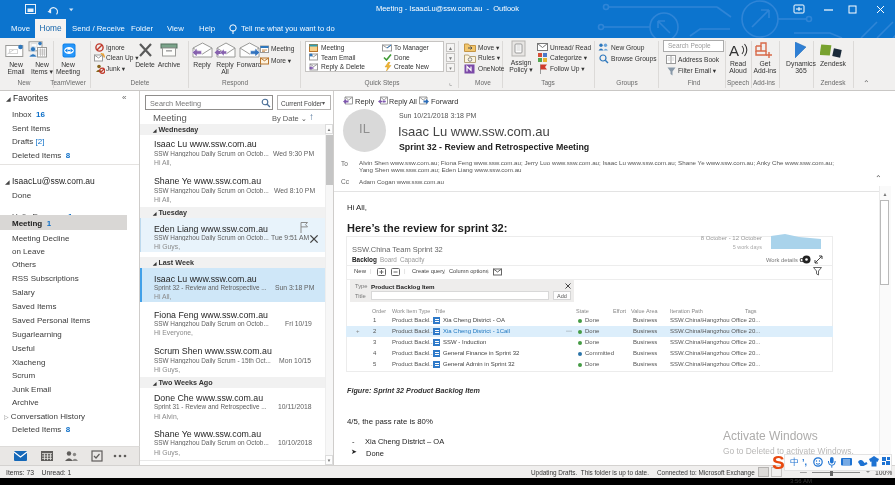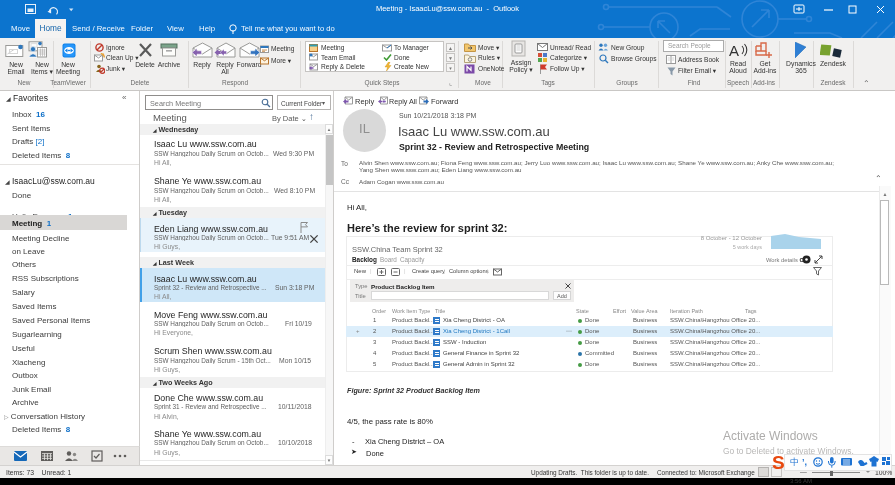--- a/index.html
+++ b/index.html
@@ -356,21 +356,21 @@
 <div class="abs sbitem" style="top:234px;">Meeting Decline</div>
 <div class="abs sbitem" style="top:247px;">on Leave</div>
 <div class="abs sbitem" style="top:260px;">Others</div>
 <div class="abs sbitem" style="top:274px;">RSS Subscriptions</div>
 <div class="abs sbitem" style="top:288px;">Salary</div>
 <div class="abs sbitem" style="top:302px;">Saved Items</div>
 <div class="abs sbitem" style="top:316px;">Saved Personal Items</div>
 <div class="abs sbitem" style="top:330px;">Sugarlearning</div>
 <div class="abs sbitem" style="top:344px;">Useful</div>
 <div class="abs sbitem" style="top:357.5px;">Xiacheng</div>
-<div class="abs sbitem" style="top:371px;">Outbox</div>
+<div class="abs sbitem" style="top:371px;">Scrum</div>
 <div class="abs sbitem" style="top:384.5px;">Junk Email</div>
 <div class="abs sbitem" style="top:398px;">Archive</div>
 <div class="abs sbitem" style="left:4px;top:411.5px;"><span style="font-size:6px;color:#888;">▷</span> Conversation History</div>
 <div class="abs sbitem" style="top:425px;">Deleted Items&nbsp; <span class="cnt">8</span></div>
 </div>
 <div class="abs" id="navbar"></div>
 <svg class="abs" style="left:14px;top:450px" width="115" height="12" viewBox="0 0 115 12">
   <rect x="0" y="1" width="13" height="10" rx="1" fill="#1568b8"></rect>
   <path d="M0 2 l6.5 5 6.5-5" fill="none" stroke="#fff" stroke-width="1.2"></path>
   <g fill="#5f5d5b">
@@ -427,21 +427,21 @@
     </svg>
 <svg class="abs" style="left:309px;top:234px" width="10" height="10" viewBox="0 0 11 11">
       <path d="M1.5 1.5 L9.5 9.5 M9.5 1.5 L1.5 9.5" stroke="#444" stroke-width="1.5"></path>
     </svg>
 <div class="abs lgroup" style="top:256.5px;"><span style="font-size:4.5px;">◢</span>&nbsp;Last Week</div>
 <div class="abs" style="left:140px;top:267.5px;width:185px;height:34px;background:#cfe7f8;border-left:2px solid #41a0e8;"></div>
 <div class="abs lname" style="top:273.5px;">Isaac Lu www.ssw.com.au</div>
 <div class="abs lsub" style="top:283.5px;">Sprint 32 - Review and Retrospective ...</div>
 <div class="abs ldate" style="left:275px;top:283.5px;">Sun 3:18 PM</div>
 <div class="abs lprev" style="top:292.5px;">Hi All,</div>
-<div class="abs lname" style="top:309.5px;">Move Feng www.ssw.com.au</div>
+<div class="abs lname" style="top:309.5px;">Fiona Feng www.ssw.com.au</div>
 <div class="abs lsub" style="top:319.5px;">SSW Hangzhou Daily Scrum on Octob...</div>
 <div class="abs ldate" style="left:285px;top:319.5px;">Fri 10/19</div>
 <div class="abs lprev" style="top:328.5px;">Hi Everyone,</div>
 <div class="abs lname" style="top:346px;">Scrum Shen www.ssw.com.au</div>
 <div class="abs lsub" style="top:356.5px;">SSW Hangzhou Daily Scrum - 15th Oct...</div>
 <div class="abs ldate" style="left:279px;top:356.5px;">Mon 10/15</div>
 <div class="abs lprev" style="top:366px;">Hi Guys,</div>
 <div class="abs lgroup" style="top:376.5px;"><span style="font-size:4.5px;">◢</span>&nbsp;Two Weeks Ago</div>
 <div class="abs lname" style="top:392.5px;">Done Che www.ssw.com.au</div>
 <div class="abs lsub" style="top:403px;">Sprint 31 - Review and Retrospective ...</div>

